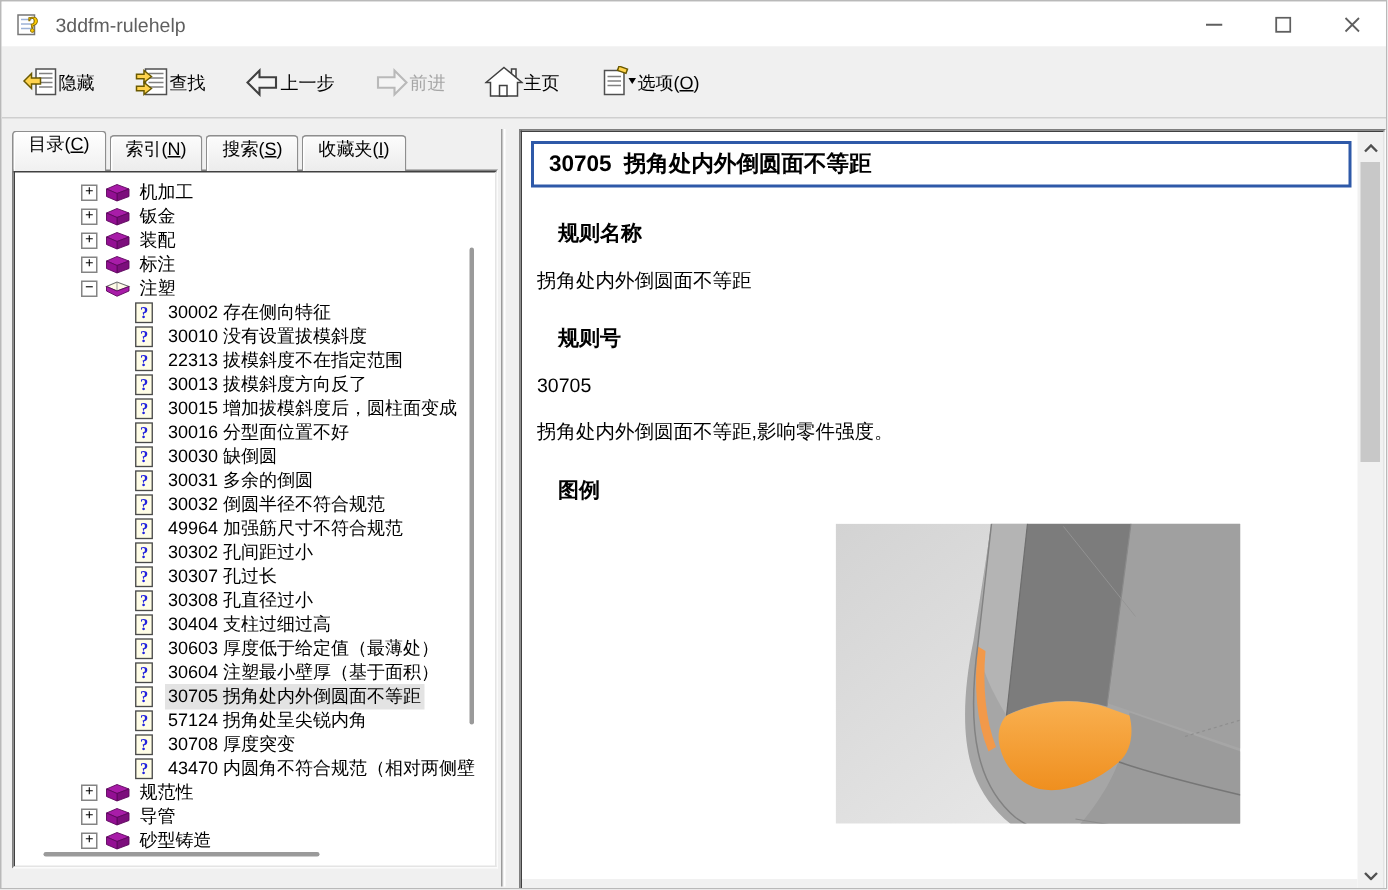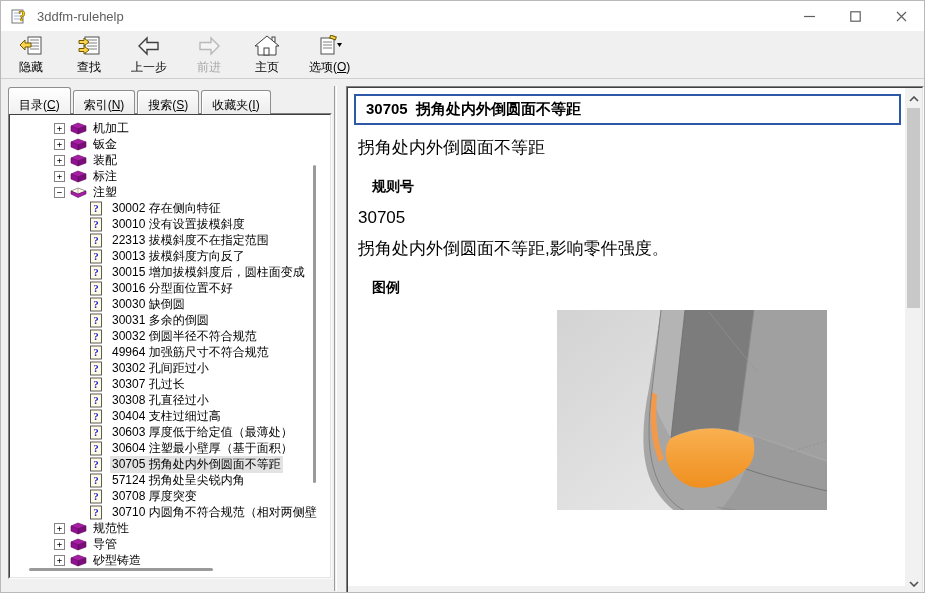--- a/index.html
+++ b/index.html
@@ -8,28 +8,28 @@
 
   
   #titlebar { position:absolute; left:0; top:0; width:100%; height:30px; background:#ffffff; display:flex; align-items:center; }
   #title-icon { margin-left:10px; width:18px; height:16px; flex:0 0 auto; }
   #title-text { margin-left:8px; font-size:13px; color:#5f5f5f; }
   #win-controls { position:absolute; right:0; top:0; height:30px; display:flex; }
   .win-btn { width:46px; height:30px; display:flex; align-items:center; justify-content:center; }
 
   
   #toolbar { position:absolute; left:0; top:30px; width:100%; height:48px; background:#f0f0f0; border-bottom:1px solid #cfcfcf; display:flex; align-items:flex-start; padding:3px 0 0 8px; }
-  .tb-btn { min-width:44px; padding:0 6px; height:42px; display:flex; flex-direction:column; align-items:center; justify-content:flex-start; }
+  .tb-btn { min-width:44px; padding:0 6px; height:42px; display:flex; align-items:center; justify-content:flex-start; }
   .tb-icon { height:24px; display:flex; align-items:center; justify-content:center; }
   .tb-label { font-size:12px; color:#000; white-space:nowrap; margin-top:1px; }
   .tb-btn.disabled .tb-label { color:#a6a6a6; } .tb-gap-md { width:14px; }
 
   
   #tabstrip { position:absolute; left:7px; top:86px; height:27px; display:flex; align-items:flex-end; z-index:3; }
-  .tab { height:24px; padding:0 10px; background:linear-gradient(#fcfcfc,#ececec); border:1px solid #8e8e8e; border-bottom:none; border-radius:3px 3px 0 0; margin-right:2px; display:flex; align-items:flex-end; box-shadow:inset 1px 1px 0 #ffffff; position:relative; }
+  .tab { height:24px; padding:0 10px; background:linear-gradient(#fcfcfc,#ececec); border:1px solid #8e8e8e; border-bottom:none; border-radius:3px 3px 0 0; margin-right:2px; display:flex; align-items:flex-start; box-shadow:inset 1px 1px 0 #ffffff; position:relative; }
   .tab-label { font-size:12px; color:#000; white-space:nowrap; }
   .tab.active { height:27px; z-index:4; background:linear-gradient(#ffffff,#f0f0f0); }
 
   
   #tree-panel { position:absolute; left:7px; top:112px; width:324px; height:466px; border:1px solid; border-color:#808080 #fbfbfb #fbfbfb #808080; background:#f0f0f0; z-index:2; }
   #tree-panel-inner { position:absolute; inset:0; border:1px solid; border-color:#404040 #e4e4e4 #e4e4e4 #404040; background:#ffffff; overflow:hidden; }
   #tree { position:absolute; left:0; top:0; right:0; bottom:0; padding-top:5px; overflow:hidden; }
   .tree-row { height:16px; display:flex; align-items:center; white-space:nowrap; font-size:12px; color:#000; }
   .expand-box { width:11px; height:11px; border:1px solid #848484; background:#fff; font:9px/9px "DejaVu Sans Mono",monospace; text-align:center; color:#000; flex:0 0 auto; margin-right:5px; }
   .tree-icon { width:17px; height:15px; margin-right:4px; flex:0 0 auto; display:flex; align-items:center; }
@@ -42,21 +42,21 @@
   
   #splitter { position:absolute; left:333px; top:85px; width:3px; height:505px; border-left:1px solid #9b9b9b; border-right:1px solid #ffffff; }
 
   
   #content-pane { position:absolute; left:345px; top:85px; width:578px; height:510px; border:1px solid; border-color:#808080 #fbfbfb #fbfbfb #808080; }
   #content-inner { position:absolute; inset:0; border:1px solid; border-color:#404040 #e4e4e4 #e4e4e4 #404040; background:#ffffff; overflow:hidden; }
   #content-scroll { position:absolute; left:0; top:0; right:17px; bottom:0; overflow:hidden; }
   #content-title-box { margin:6px 4px 0 6px; height:31px; border:2px solid #2e59a8; background:#fff; display:flex; align-items:center; padding-left:10px; }
   #content-title { font-size:15px; font-weight:bold; color:#000; white-space:pre; }
   .section-heading { margin:22px 0 0 24px; font-size:14px; font-weight:bold; color:#000; line-height:17px; }
-  .section-body { margin:14px 0 0 10px; font-size:17px; color:#000; line-height:17px; }
+  .section-body { margin:14px 0 0 10px; font-size:13px; color:#000; line-height:17px; }
   #figure-wrap { margin:14px 0 0 209px; width:270px; height:200px; overflow:hidden; }
 
   
   #v-scrollbar { position:absolute; top:0; right:0; width:17px; bottom:0; background:#f1f1f1; }
   .sb-arrow { position:absolute; left:0; width:17px; height:17px; display:flex; align-items:center; justify-content:center; }
   #sb-up { top:2px; } #sb-down { bottom:2px; }
   #v-thumb { position:absolute; left:2px; top:20px; width:13px; height:200px; background:#c8c8c8; }
   #h-scrollbar { position:absolute; left:0; right:17px; bottom:0; height:8px; background:#f1f1f1; z-index:6; }
 
   u { text-decoration:underline; }
@@ -460,21 +460,21 @@
     </div>
 
     <div class="tree-row" style="padding-left: 79px;">
 
       <span class="tree-icon">
               <svg width="14" height="15" viewBox="0 0 14 15">
                 <rect x="1.5" y="1" width="11" height="13" fill="#fffde6" stroke="#4a4a4a" stroke-width="0.9"></rect>
                 <text x="7" y="11" text-anchor="middle" font-family="Liberation Serif,serif" font-size="11" font-weight="bold" fill="#2222dd">?</text>
               </svg>
             </span>
-      <span class="tree-label">30710 内圆角不符合规范（相对两侧壁</span>
+      <span class="tree-label">43470 内圆角不符合规范（相对两侧壁</span>
     </div>
 
     <div class="tree-row" style="padding-left: 44px;">
       <span class="expand-box">+</span>
       <span class="tree-icon">
               <svg width="17" height="15" viewBox="0 0 17 15">
                 <polygon points="1,5 8,2 16,5 8,8" fill="#a81ca8" stroke="#5c075c" stroke-width="0.6"></polygon>
                 <polygon points="8,8 16,5 16,10 8,13" fill="#7c0e7c" stroke="#5c075c" stroke-width="0.6"></polygon>
                 <polygon points="1,5 8,8 8,13 1,10" fill="#930f93" stroke="#5c075c" stroke-width="0.6"></polygon>
               </svg>
@@ -514,20 +514,21 @@
   <div id="splitter"></div>
 
   <div id="content-pane">
     <div id="content-inner">
       <div id="content-scroll">
         <div id="content-title-box">
           <span id="content-title">30705  拐角处内外倒圆面不等距</span>
         </div>
         <div id="sections">
     <div class="section">
+      <div class="section-heading">规则名称</div>
       <div class="section-body">拐角处内外倒圆面不等距</div>
     </div>
 
     <div class="section">
       <div class="section-heading">规则号</div>
       <div class="section-body">30705</div>
     </div>
 
     <div class="section">
       <div class="section-body">拐角处内外倒圆面不等距,影响零件强度。</div>

